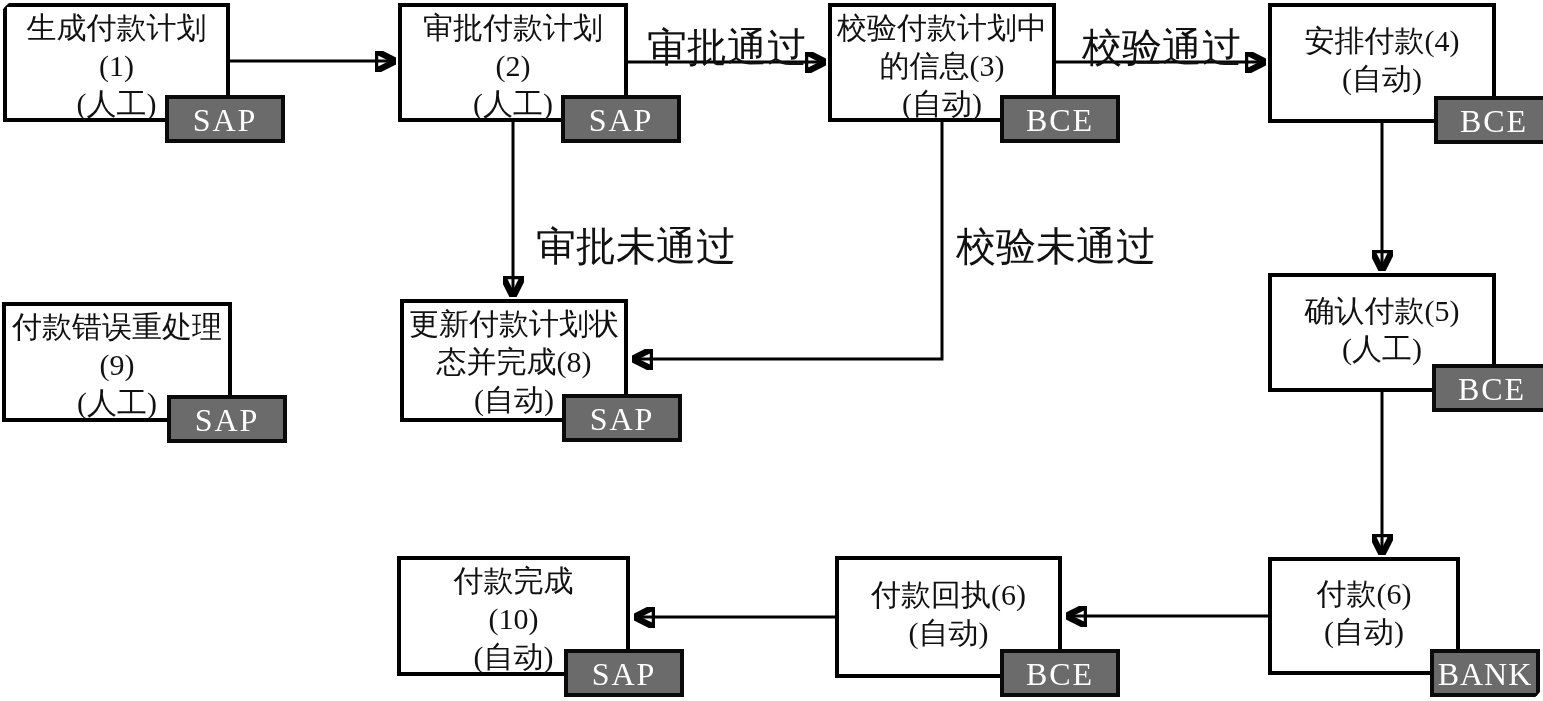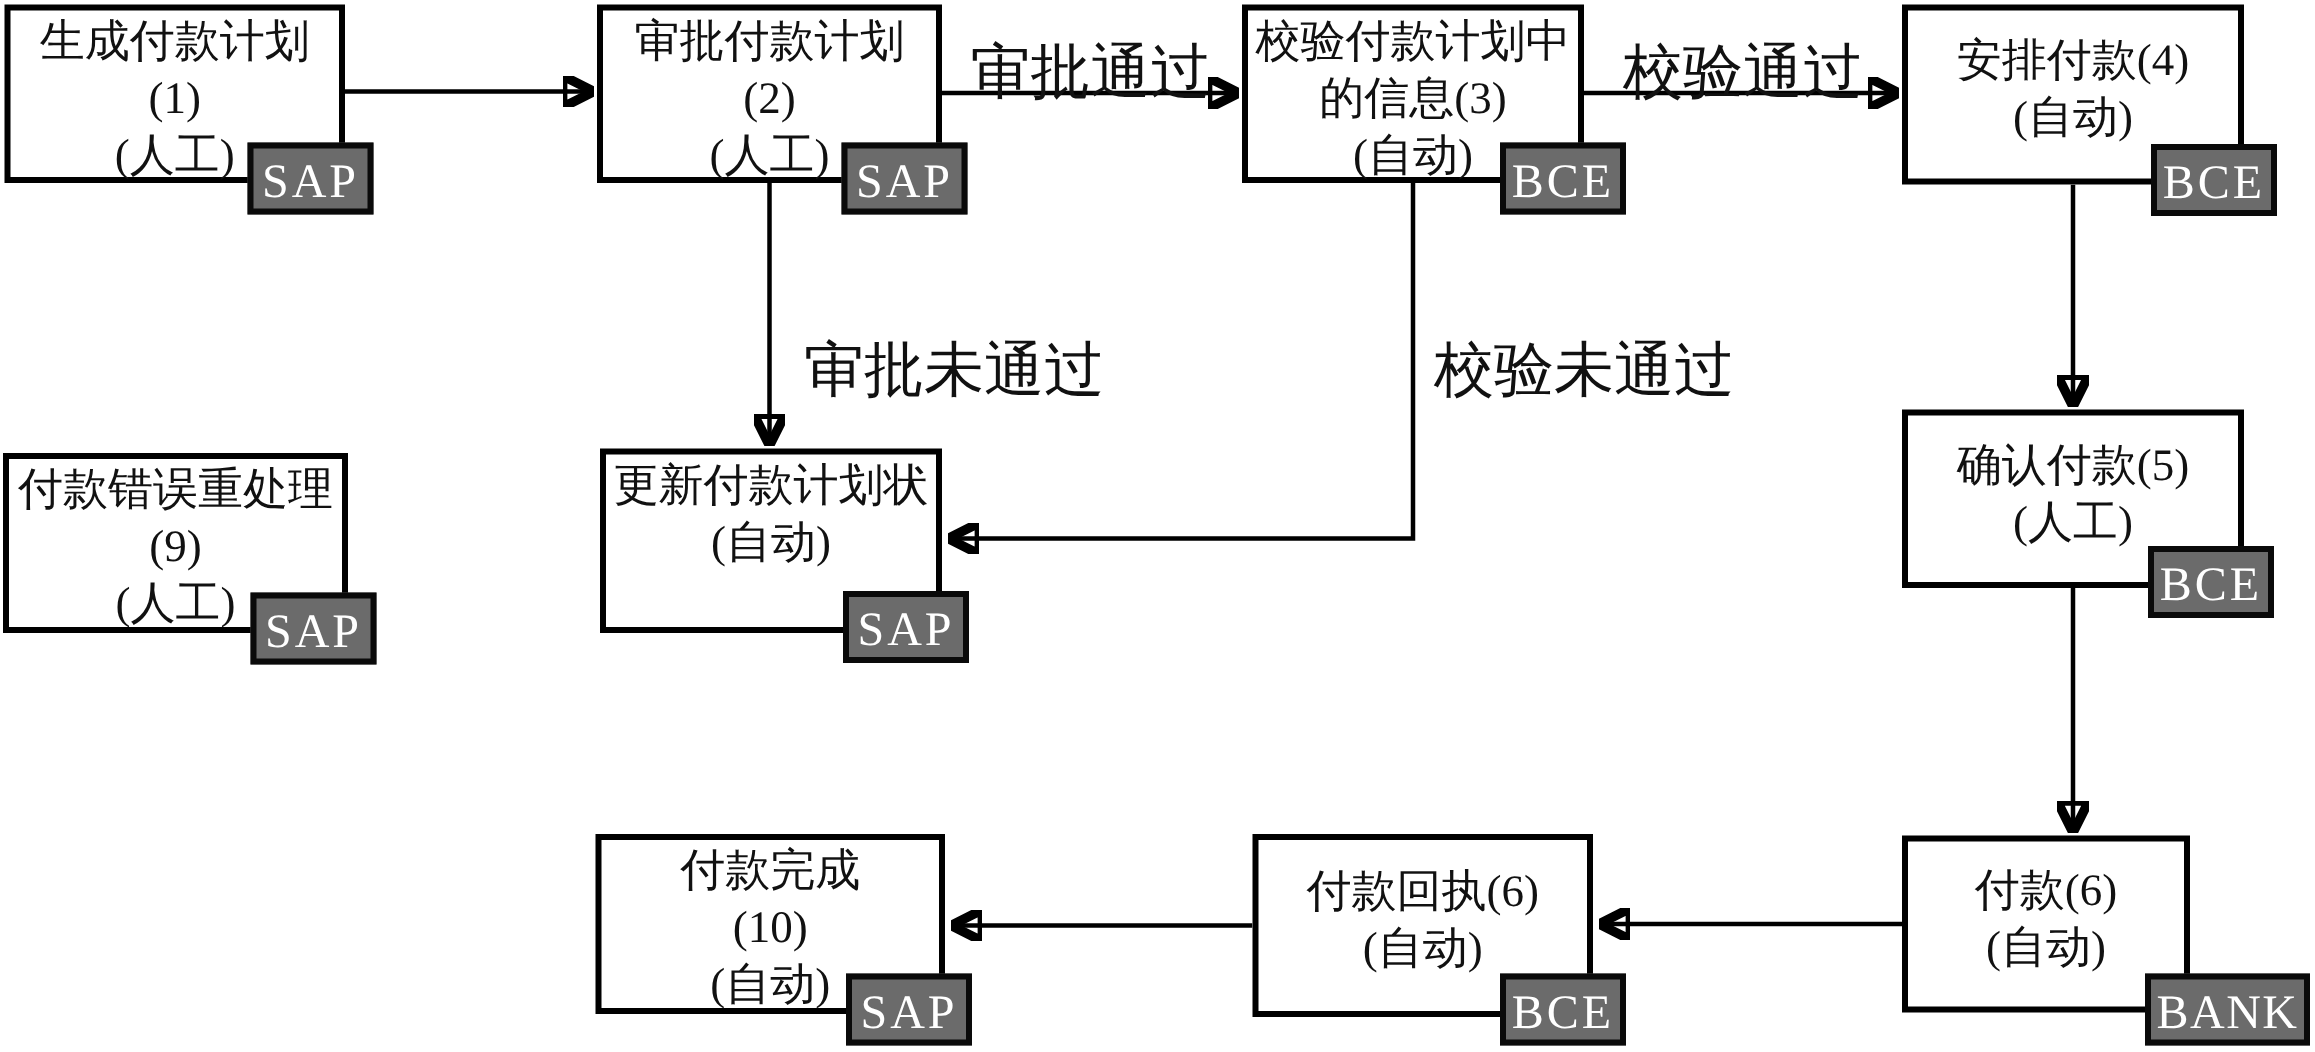--- a/index.html
+++ b/index.html
@@ -11,20 +11,21 @@
     --badge-text:#ffffff;
     --page-bg:#ffffff;
   }
   html,body{margin:0;padding:0;background:var(--page-bg);}
   #stage{
     position:relative;
     width:1543px;height:701px;
     background:var(--page-bg);
     font-family:"Liberation Serif","DejaVu Serif",serif;
     overflow:hidden;
+    border-radius:20px;
   }
   #connectors{position:absolute;left:0;top:0;width:1543px;height:701px;}
   #connectors path{stroke:var(--line);stroke-width:3;fill:none;}
   .node{
     position:absolute;
     background:var(--box-bg);
     border:4px solid var(--box-border);
     box-sizing:border-box;
     display:flex;
     align-items:stretch;
@@ -40,21 +41,21 @@
     color:#111;
     font-size:30px;
     line-height:38px;
     padding-top:2px;
     text-align:center;
     white-space:nowrap;
   }
   .node.two .nl{justify-content:center;padding-top:4px;padding-bottom:10px;}
   .badge{
     position:absolute;
-    width:84px;height:48px;
+    width:120px;height:48px;
     background:var(--badge-fill);
     border:4px solid var(--badge-border);
     box-sizing:border-box;
     color:var(--badge-text);
     font-size:32px;
     line-height:42px;
     text-align:center;
     letter-spacing:2px;
     z-index:3;
   }
@@ -144,20 +145,21 @@
     <div class="nl">
       <span>付款回执(6)</span>
       <span>(自动)</span>
     </div>
   </div>
   <div class="badge" style="left:1000px;top:649px">BCE</div>
 
   <div class="node three" style="left:400px;top:299px;width:228px;height:123px">
     <div class="nl">
       <span>更新付款计划状</span>
+      <span>态并完成(8)</span>
       <span>(自动)</span>
     </div>
   </div>
   <div class="badge" style="left:562px;top:394px">SAP</div>
 
   <div class="node three" style="left:2px;top:302px;width:230px;height:120px">
     <div class="nl">
       <span>付款错误重处理</span>
       <span>(9)</span>
       <span>(人工)</span>

